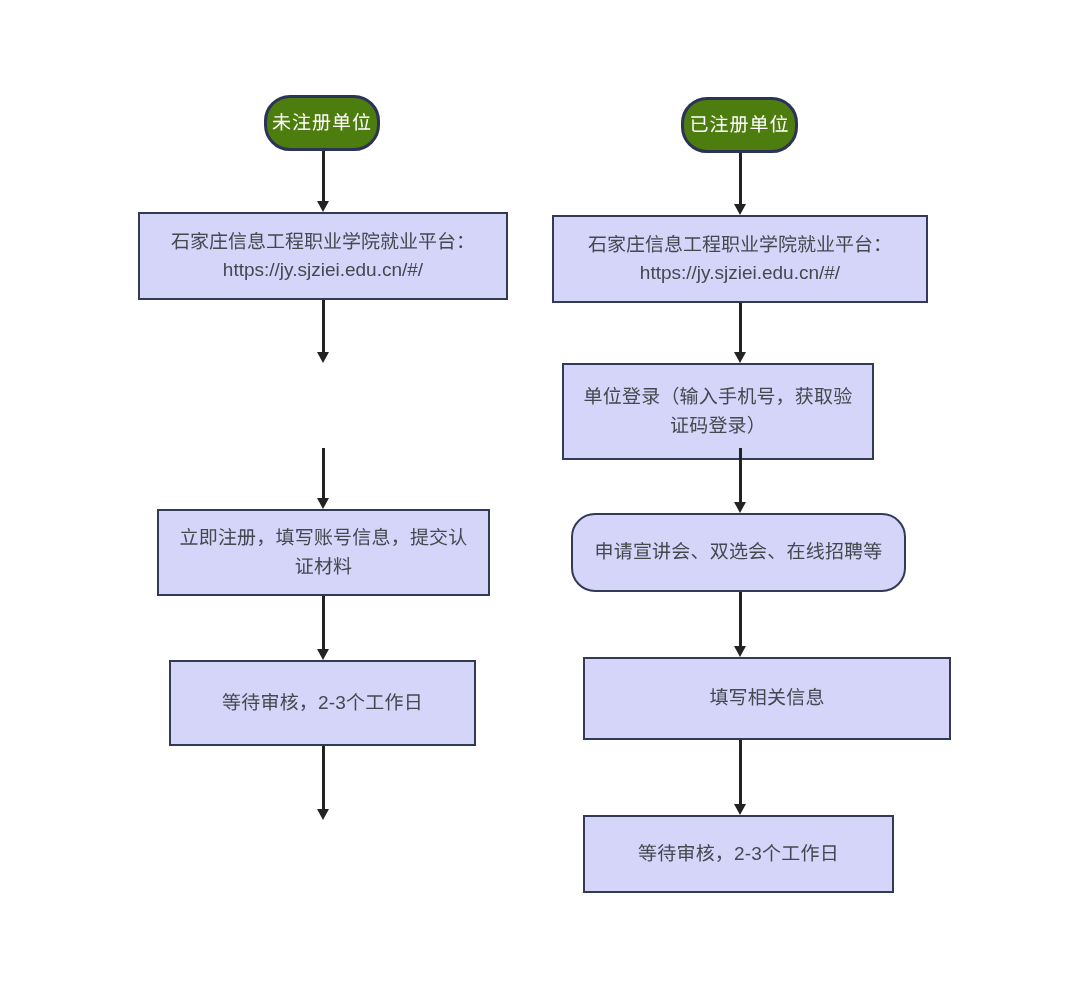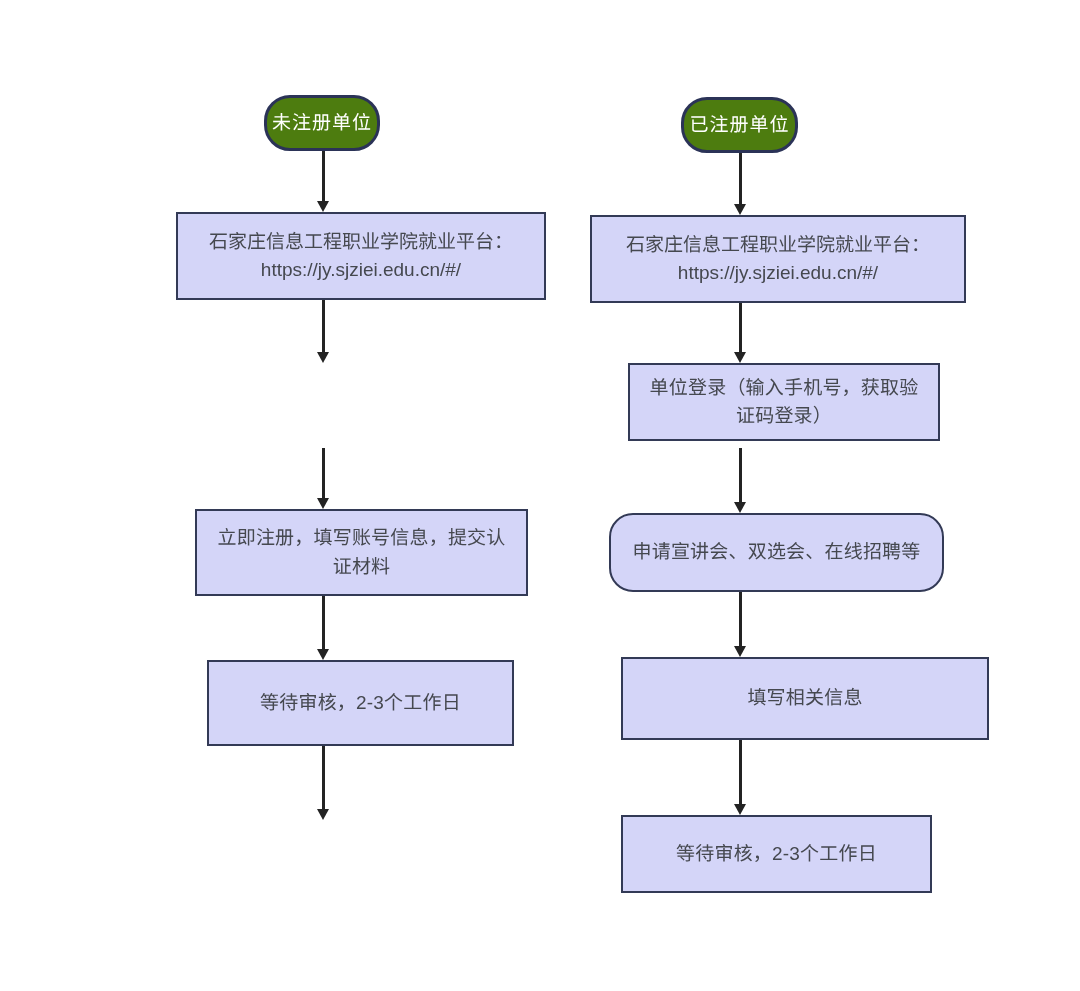--- a/index.html
+++ b/index.html
@@ -27,21 +27,20 @@
     text-align: center;
     color: #45484f;
     letter-spacing: 0.2px;
   }
   .node.process {
     background: #d4d5f8;
     border: 2.5px solid #333a56;
     font-size: 19px;
     line-height: 1.5;
     padding: 12px 14px;
-    margin-left: 38px;
   }
   .node.terminal {
     background: #4d7c0f;
     border: 3px solid #2b3357;
     border-radius: 26px;
     color: #ffffff;
     font-size: 19px;
     line-height: 1.3;
     letter-spacing: 1px;
     font-weight: 400;
@@ -136,21 +135,21 @@
   <div class="node process" style="left:552px; top:215px; width:376px; height:88px;">
     <span class="label url-line">石家庄信息工程职业学院就业平台：
 https://jy.sjziei.edu.cn/#/</span>
   </div>
 
   <div class="connector" style="left:739px; top:303px; width:2.5px; height:60px;">
     <div class="stem" style="height:49px;"></div>
     <div class="head" style="top:49px;"></div>
   </div>
 
-  <div class="node process" style="left:590px; top:363px; width:312px; height:78px;">
+  <div class="node process" style="left:562px; top:363px; width:312px; height:97px;">
     <span class="label">单位登录（输入手机号，获取验证码登录）</span>
   </div>
 
   <div class="connector" style="left:739px; top:448px; width:2.5px; height:65px;">
     <div class="stem" style="height:54px;"></div>
     <div class="head" style="top:54px;"></div>
   </div>
 
   <div class="node process" style="left:571px; top:513px; width:335px; height:79px;border-radius:24px;">
     <span class="label">申请宣讲会、双选会、在线招聘等</span>

